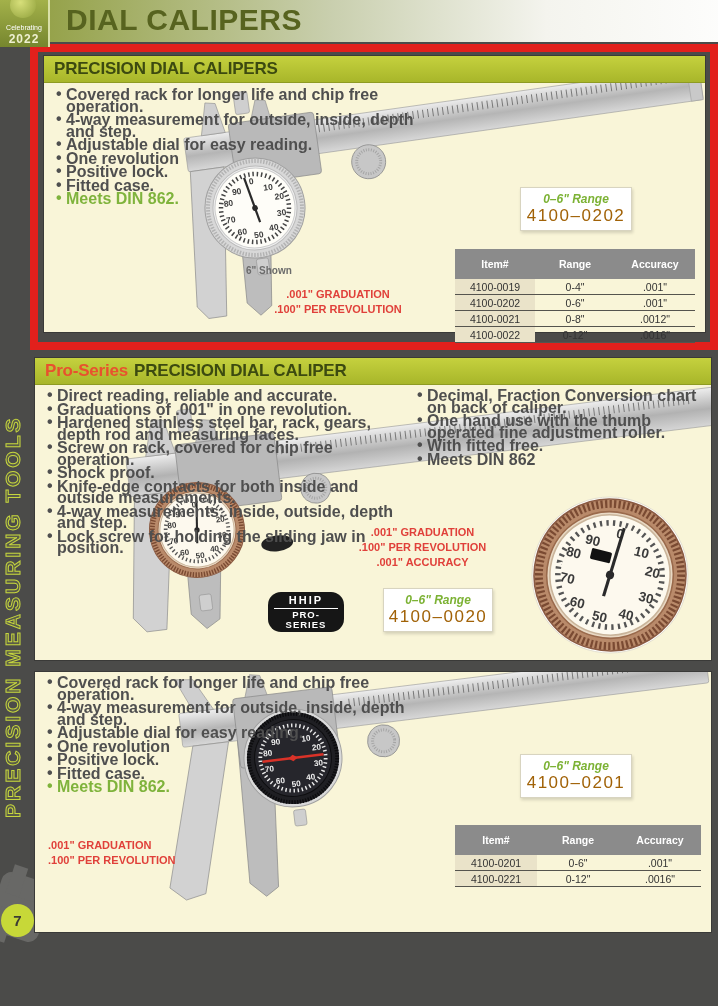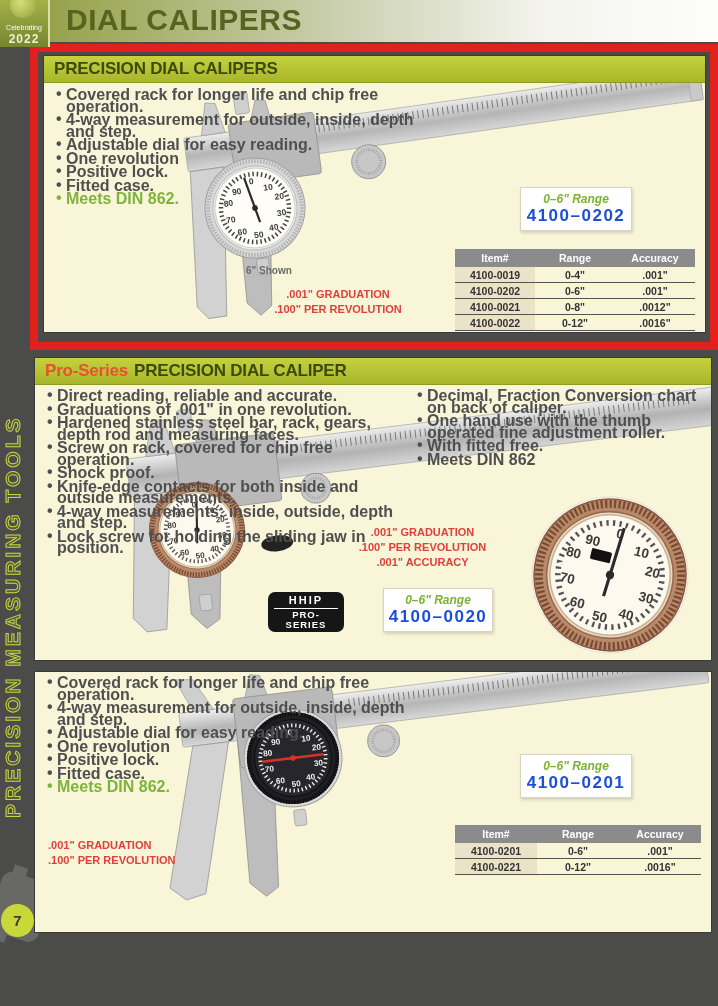--- a/index.html
+++ b/index.html
@@ -54,31 +54,31 @@
   .bullets li:before,.bullet-green:before{content:"•";position:absolute;left:2px;top:-1px;}
   .bullet-green{color:#7fb33c;}
   
   .rednote{position:absolute;z-index:3;font-size:11px;font-weight:bold;color:#e0403a;
            line-height:15px;text-align:center;}
   .rednote.left{text-align:left;}
   
   .range-badge{position:absolute;z-index:3;background:#fff;border:1px solid #d8d4c0;
                box-shadow:1px 2px 3px rgba(0,0,0,.15);text-align:center;padding-top:4px;}
   .range-badge .rng{font-size:12px;font-weight:bold;font-style:italic;color:#7cb234;}
-  .range-badge .itm{font-size:17px;font-weight:bold;color:#1d4ed8;letter-spacing:1.5px;}
+  .range-badge .itm{font-size:17px;font-weight:normal;color:#a16207;letter-spacing:1.5px;}
   
   .brand-badge{position:absolute;z-index:3;background:#161616;color:#fff;text-align:center;
-               border-radius:7px;padding:3px 6px 2px;}
+               border-radius:13px;padding:3px 6px 2px;}
   .brand-badge .b1{font-size:11px;font-weight:bold;letter-spacing:2px;line-height:11px;}
   .brand-badge .b2{font-size:9.5px;font-weight:bold;letter-spacing:1px;border-top:1px solid #fff;
                    margin-top:2px;padding-top:1px;line-height:10px;}
   
   .spec-table{position:absolute;z-index:3;border-collapse:collapse;font-size:10.5px;}
-  .spec-table th{background:#8b8b8b;color:#fff;font-weight:bold;padding:3px 4px;text-align:center;}
-  .spec-table td{padding:1.5px 4px;text-align:center;color:#333;font-weight:bold;
+  .spec-table th{background:#8b8b8b;color:#fff;font-weight:bold;padding:9px 4px;text-align:center;}
+  .spec-table td{padding:1.5px 4px;text-align:center;color:#333;font-weight:normal;
                  border-bottom:1.5px solid #55544e;}
   .spec-table td:first-child{background:#eae3c9;}
   .t1{left:411px;top:166px;} .t1 th,.t1 td{min-width:72px;}
   .t3{left:420px;top:153px;} .t3 th,.t3 td{min-width:74px;}
   .shown{position:absolute;z-index:3;font-size:10px;font-weight:bold;color:#6b6b6b;}
   .dial-num{font-size:8.5px;font-weight:bold;fill:#3b3b3b;}
   .dial-num.w{fill:#f0f0f0;}
 </style>
 </head>
 <body>

